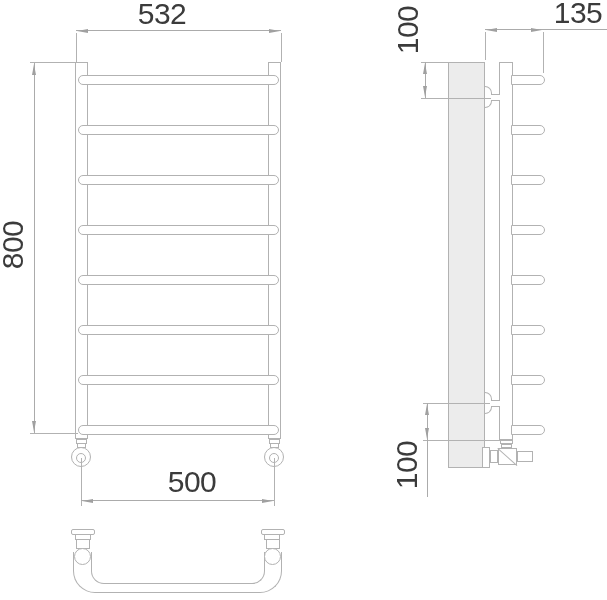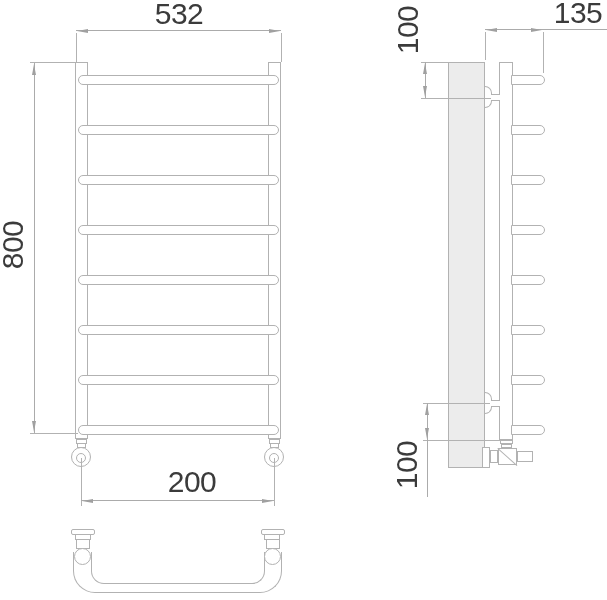--- a/index.html
+++ b/index.html
@@ -97,35 +97,35 @@
     <div class="shape" style="left:264px;top:548px;width:17px;height:17px;border-radius:50%;"></div>
   </div>
 
   <div>
 
     <div class="dln" style="left:76px;top:30px;width:205px;height:1px;"></div>
     <div class="ln" style="left:76px;top:33px;width:1px;height:29px;"></div>
     <div class="ln" style="left:281px;top:33px;width:1px;height:29px;"></div>
     <div class="ah l" style="left:77px;top:29px;"></div>
     <div class="ah r" style="left:269px;top:29px;"></div>
-    <div class="num" style="left:139px;top:0px;">532</div>
+    <div class="num" style="left:122px;top:0px;">532</div>
 
     <div class="dln" style="left:34px;top:63px;width:1px;height:370px;"></div>
     <div class="ln" style="left:30px;top:62px;width:56px;height:1px;"></div>
     <div class="ln" style="left:30px;top:433px;width:48px;height:1px;"></div>
     <div class="ah u" style="left:32px;top:64px;"></div>
     <div class="ah d" style="left:32px;top:421px;"></div>
     <div class="num rot" style="left:-27px;top:231px;">800</div>
 
     <div class="ln" style="left:81px;top:458px;width:1px;height:48px;"></div>
     <div class="ln" style="left:274px;top:458px;width:1px;height:48px;"></div>
     <div class="dln" style="left:81px;top:500px;width:193px;height:1px;"></div>
     <div class="ah l" style="left:82px;top:499px;"></div>
     <div class="ah r" style="left:262px;top:499px;"></div>
-    <div class="num" style="left:152px;top:468px;">200</div>
+    <div class="num" style="left:152px;top:468px;">500</div>
 
     <div class="dln" style="left:485px;top:29px;width:122px;height:1px;"></div>
     <div class="ln" style="left:485px;top:32px;width:1px;height:28px;"></div>
     <div class="ln" style="left:543px;top:32px;width:1px;height:41px;"></div>
     <div class="ah l" style="left:486px;top:28px;"></div>
     <div class="ah r" style="left:531px;top:28px;"></div>
     <div class="num" style="left:538px;top:-1px;">135</div>
 
     <div class="ln" style="left:421px;top:62px;width:27px;height:1px;"></div>
     <div class="ln" style="left:421px;top:98px;width:70px;height:1px;"></div>

